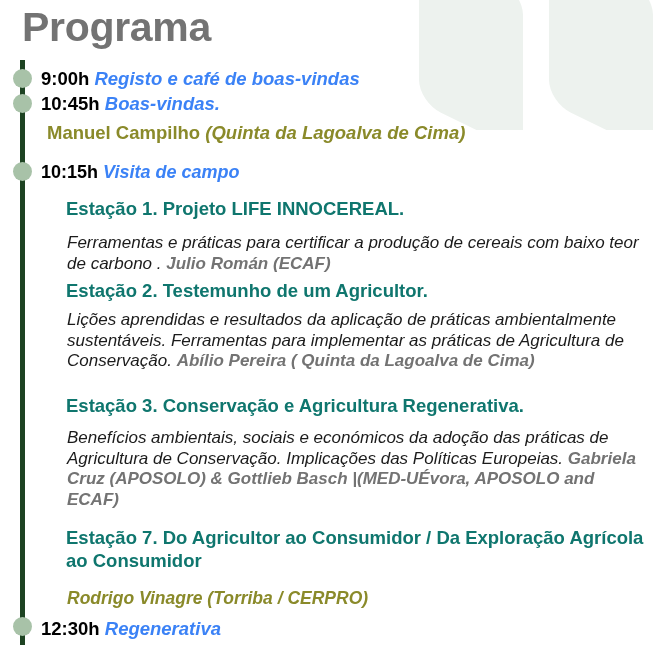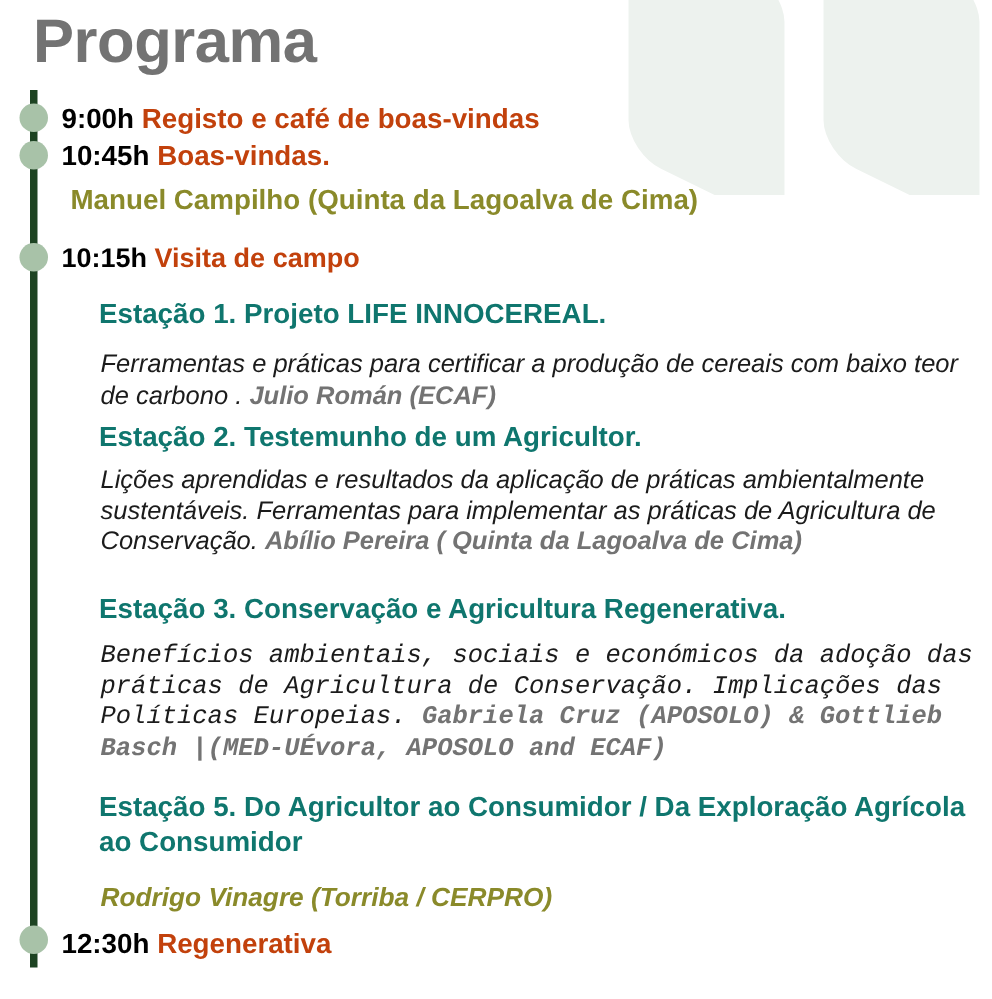--- a/index.html
+++ b/index.html
@@ -101,37 +101,39 @@
     left: 41px;
     white-space: nowrap;
     font-size: 18.5px;
     font-weight: bold;
     line-height: 1;
   }
   .entry-time {
     color: #000000;
   }
   .entry-label {
-    color: #c2410c;
+    color: #3b82f6;
+    font-style: italic;
   }
 
   .row-1 { top: 70px; }
   .row-2 { top: 95px; }
   .row-3 { top: 163px; font-size: 18px; }
   .row-4 { top: 620px; }
 
   .speaker-line {
     position: absolute;
     font-size: 18.5px;
     font-weight: bold;
     color: #8a8a2a;
     line-height: 1.15;
     white-space: nowrap;
   }
   .speaker-line .affil {
+    font-style: italic;
   }
   .spk-campilho {
     left: 47px;
     top: 122px;
   }
 
   
   .station-head {
     position: absolute;
     left: 66px;
@@ -156,21 +158,21 @@
     color: #1b1b1b;
     line-height: 1.22;
   }
   .station-desc .presenter {
     color: #737373;
     font-weight: bold;
     font-style: italic;
   }
   .st1-desc { top: 233px; }
   .st2-desc { top: 310px; }
-  .st3-desc { top: 428px; font-family: Liberation Mono, monospace; }
+  .st3-desc { top: 428px; }
 
   .spk-vinagre {
     left: 67px;
     top: 588px;
     font-size: 17.5px;
     font-style: italic;
   }
 </style>
 </head>
 <body>
@@ -214,20 +216,20 @@
   <div class="station-head st2-head">Estação 2. Testemunho de um Agricultor.</div>
   <div class="station-desc st2-desc">
     <span>Lições aprendidas e resultados da aplicação de práticas ambientalmente sustentáveis. Ferramentas para implementar as práticas de Agricultura de Conservação. </span><span class="presenter">Abílio Pereira ( Quinta da Lagoalva de Cima)</span>
   </div>
 
   <div class="station-head st3-head">Estação 3. Conservação e Agricultura Regenerativa.</div>
   <div class="station-desc st3-desc">
     <span>Benefícios ambientais, sociais e económicos da adoção das práticas de Agricultura de Conservação. Implicações das Políticas Europeias. </span><span class="presenter">Gabriela Cruz (APOSOLO) &amp; Gottlieb Basch |(MED-UÉvora, APOSOLO and ECAF)</span>
   </div>
 
-  <div class="station-head st4-head">Estação 5.  Do Agricultor ao Consumidor / Da Exploração Agrícola ao Consumidor</div>
+  <div class="station-head st4-head">Estação 7.  Do Agricultor ao Consumidor / Da Exploração Agrícola ao Consumidor</div>
   <div class="speaker-line spk-vinagre">Rodrigo Vinagre (Torriba / CERPRO)</div>
 
   <div class="entry-time-row row-4">
     <span class="entry-time">12:30h</span><span class="entry-label"> Regenerativa</span>
   </div>
 
 </div>
 
 </body></html>

